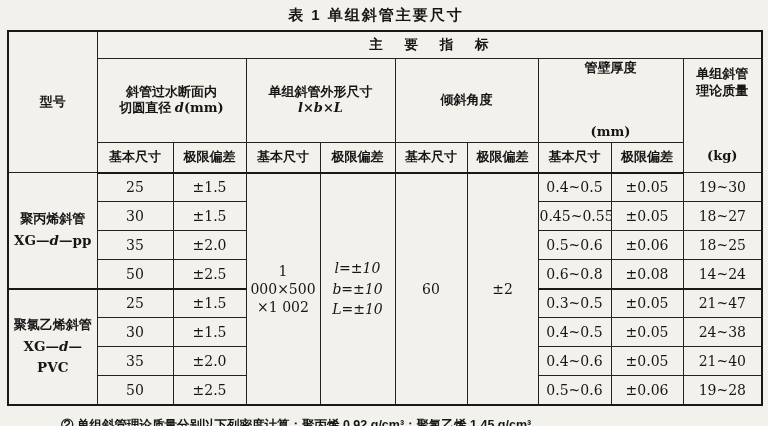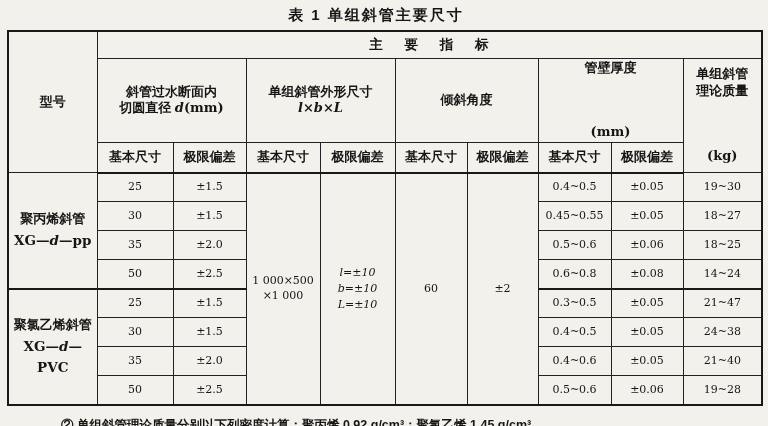--- a/index.html
+++ b/index.html
@@ -31,21 +31,21 @@
     border: 1px solid #222;
     text-align: center;
     vertical-align: middle;
     font-size: 13px;
     line-height: 1.3;
     padding: 1px 1px;
     overflow: hidden;
   }
   .hdr { font-weight: bold; }
   .main-hdr { font-weight: bold; letter-spacing: 9px; font-size: 13.5px; padding-left: 9px; margin-top: 20px; }
-  .val { font-family: "DejaVu Serif", serif; font-size: 11px; font-weight: 500; }
+  .val { font-family: "DejaVu Serif", serif; font-size: 14px; font-weight: 500; }
   .it  { font-family: "DejaVu Serif", serif; font-style: italic; }
   .serifline { font-family: "DejaVu Serif", serif; margin-top: 48px; }
   .model-cell { font-weight: bold; font-size: 13px; line-height: 1.6; }
   .model-code { font-family: "DejaVu Serif", serif; font-weight: bold; font-size: 13.5px; }
 
   tr.rA { height: 27px; }
   tr.rB { height: 55px; padding-left: 7px; }
   tr.rC { height: 30px; padding-left: 20px; }
   tr.dr { height: 29px; }
 
@@ -121,21 +121,21 @@
 
     <tr class="dr">
       <td rowspan="4" class="model-cell">
         <div>聚丙烯斜管</div>
         <div class="model-code"><span>XG—</span><span class="it">d</span><span>—pp</span></div>
       </td>
       <td class="val">25</td>
       <td class="val">±1.5</td>
       <td rowspan="8" class="val">
         <div>1 000×500</div>
-        <div>×1 000</div>
+        <div>×1 002</div>
       </td>
       <td rowspan="8" class="val dev-lines">
         <div class="it">l=±10</div>
         <div class="it">b=±10</div>
         <div class="it">L=±10</div>
       </td>
       <td rowspan="8" class="val">60</td>
       <td rowspan="8" class="val">±2</td>
       <td class="val">0.4~0.5</td>
       <td class="val">±0.05</td>

